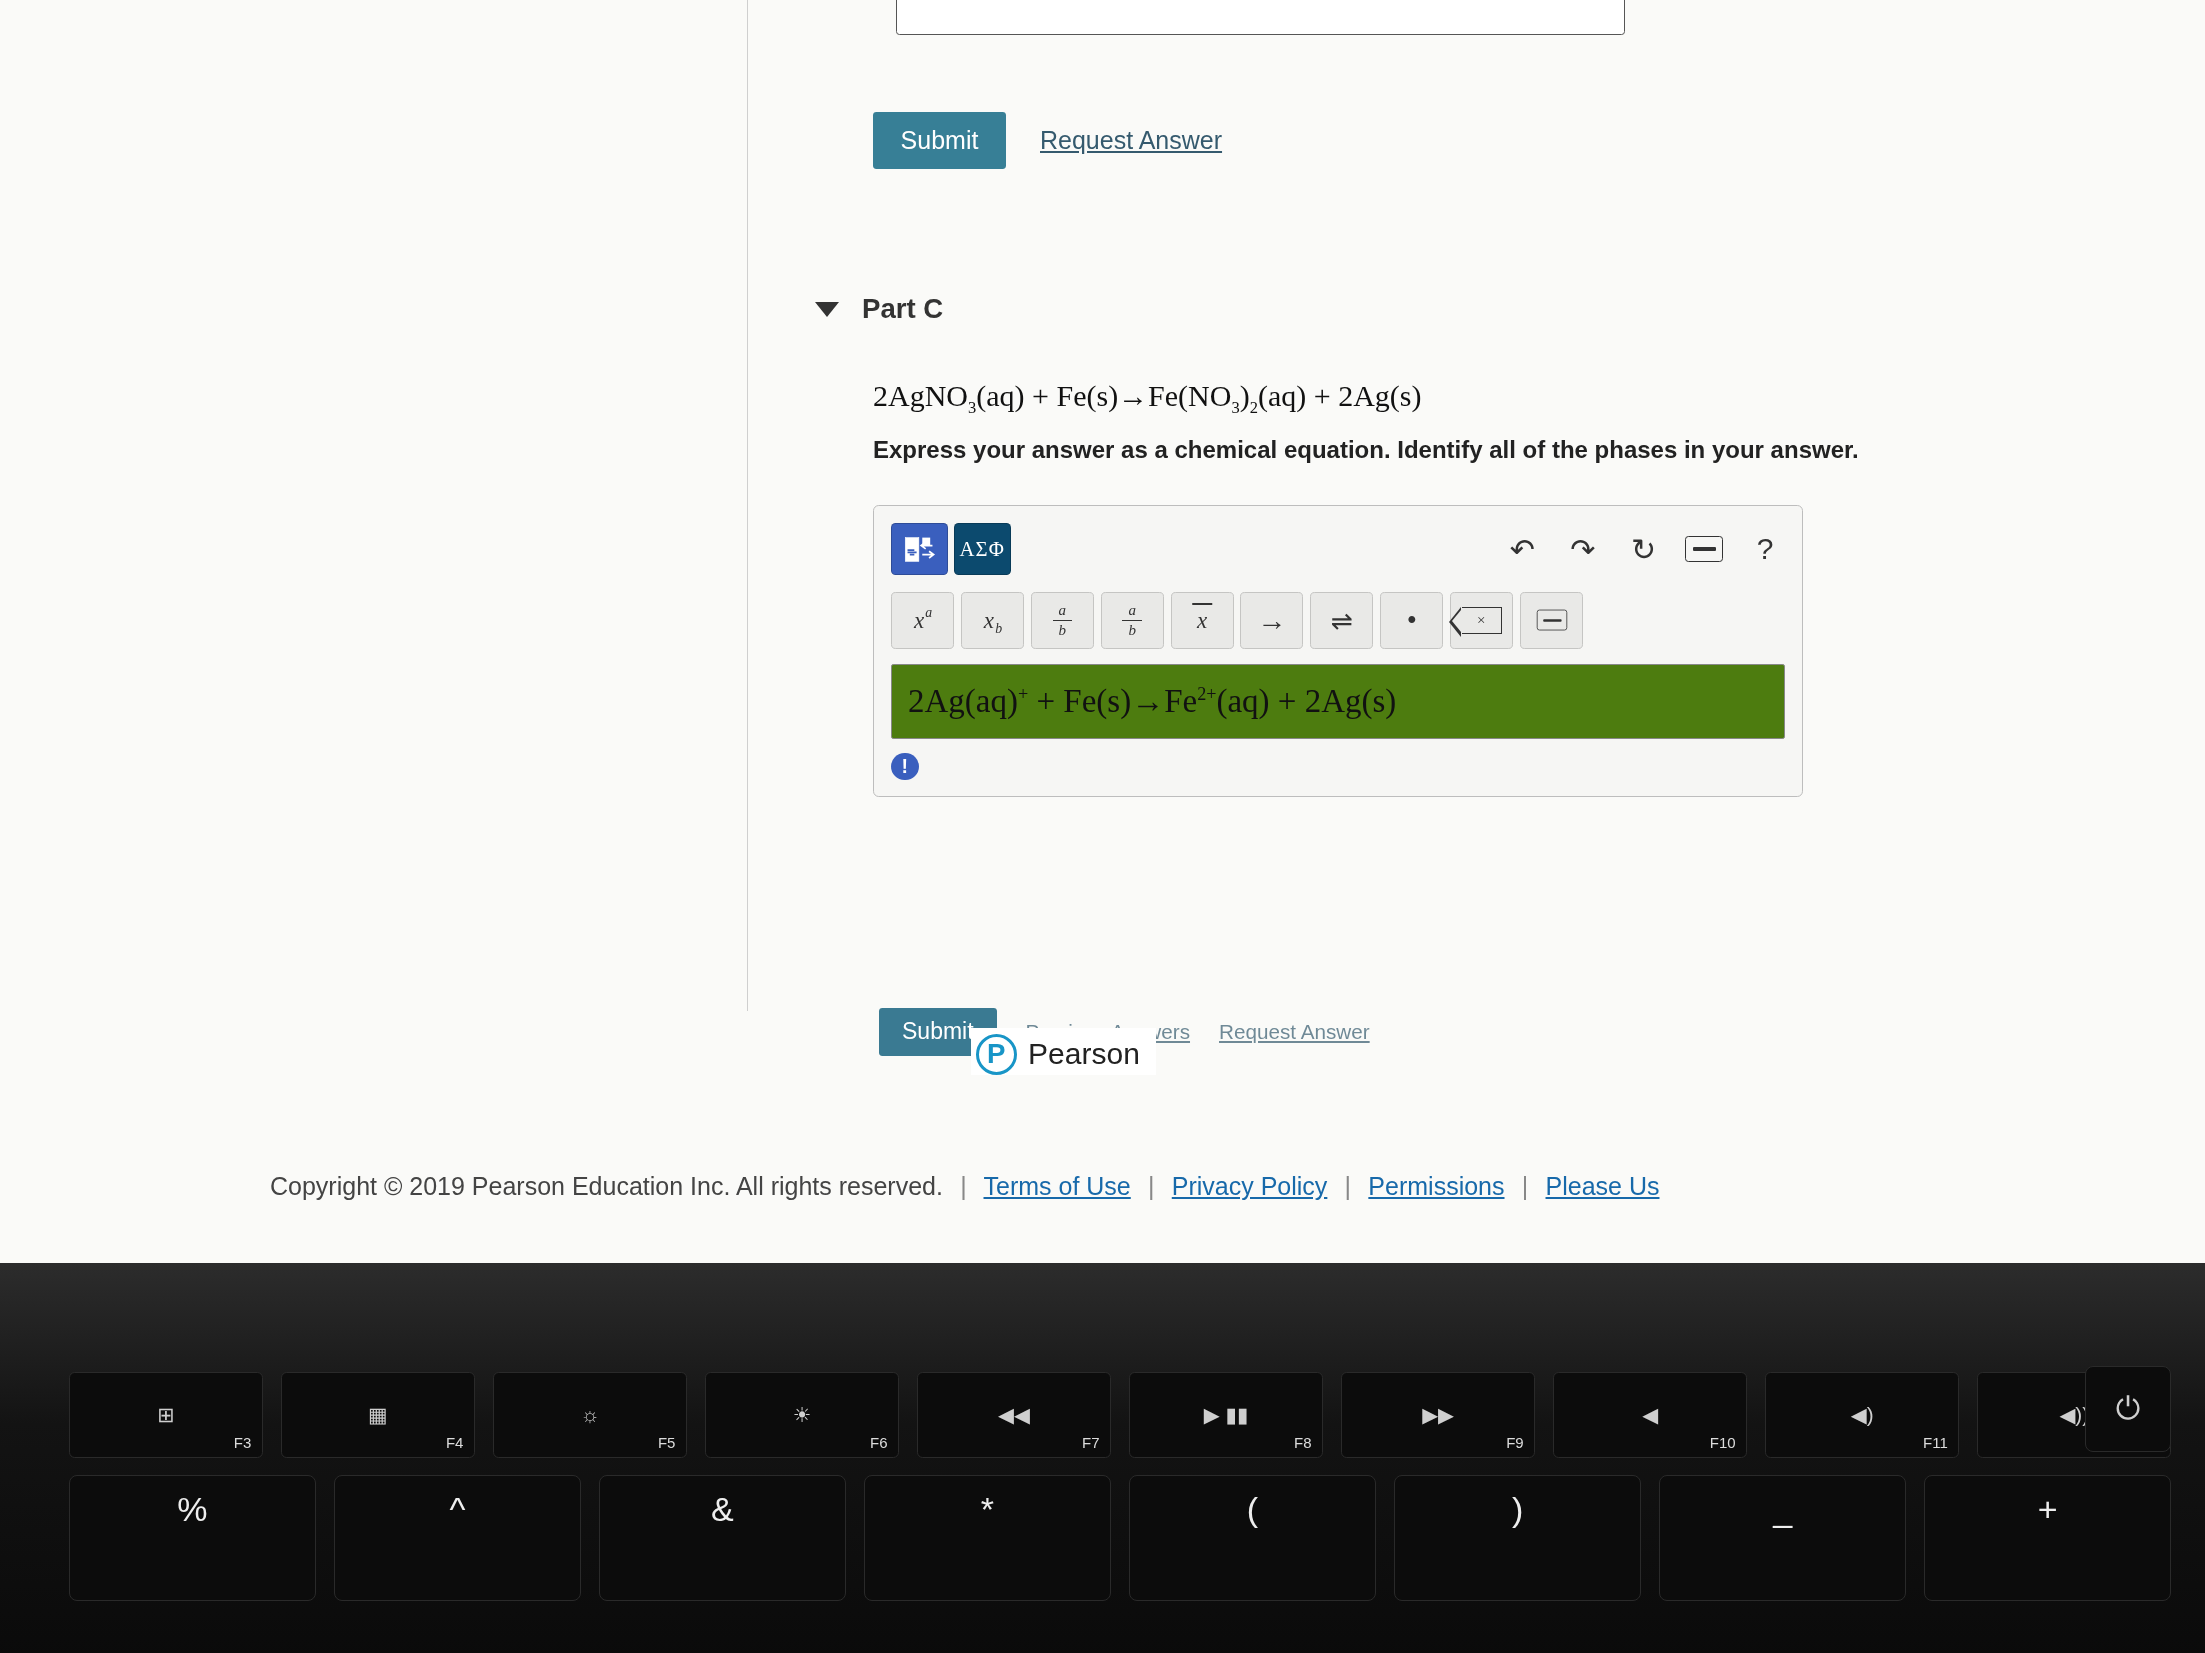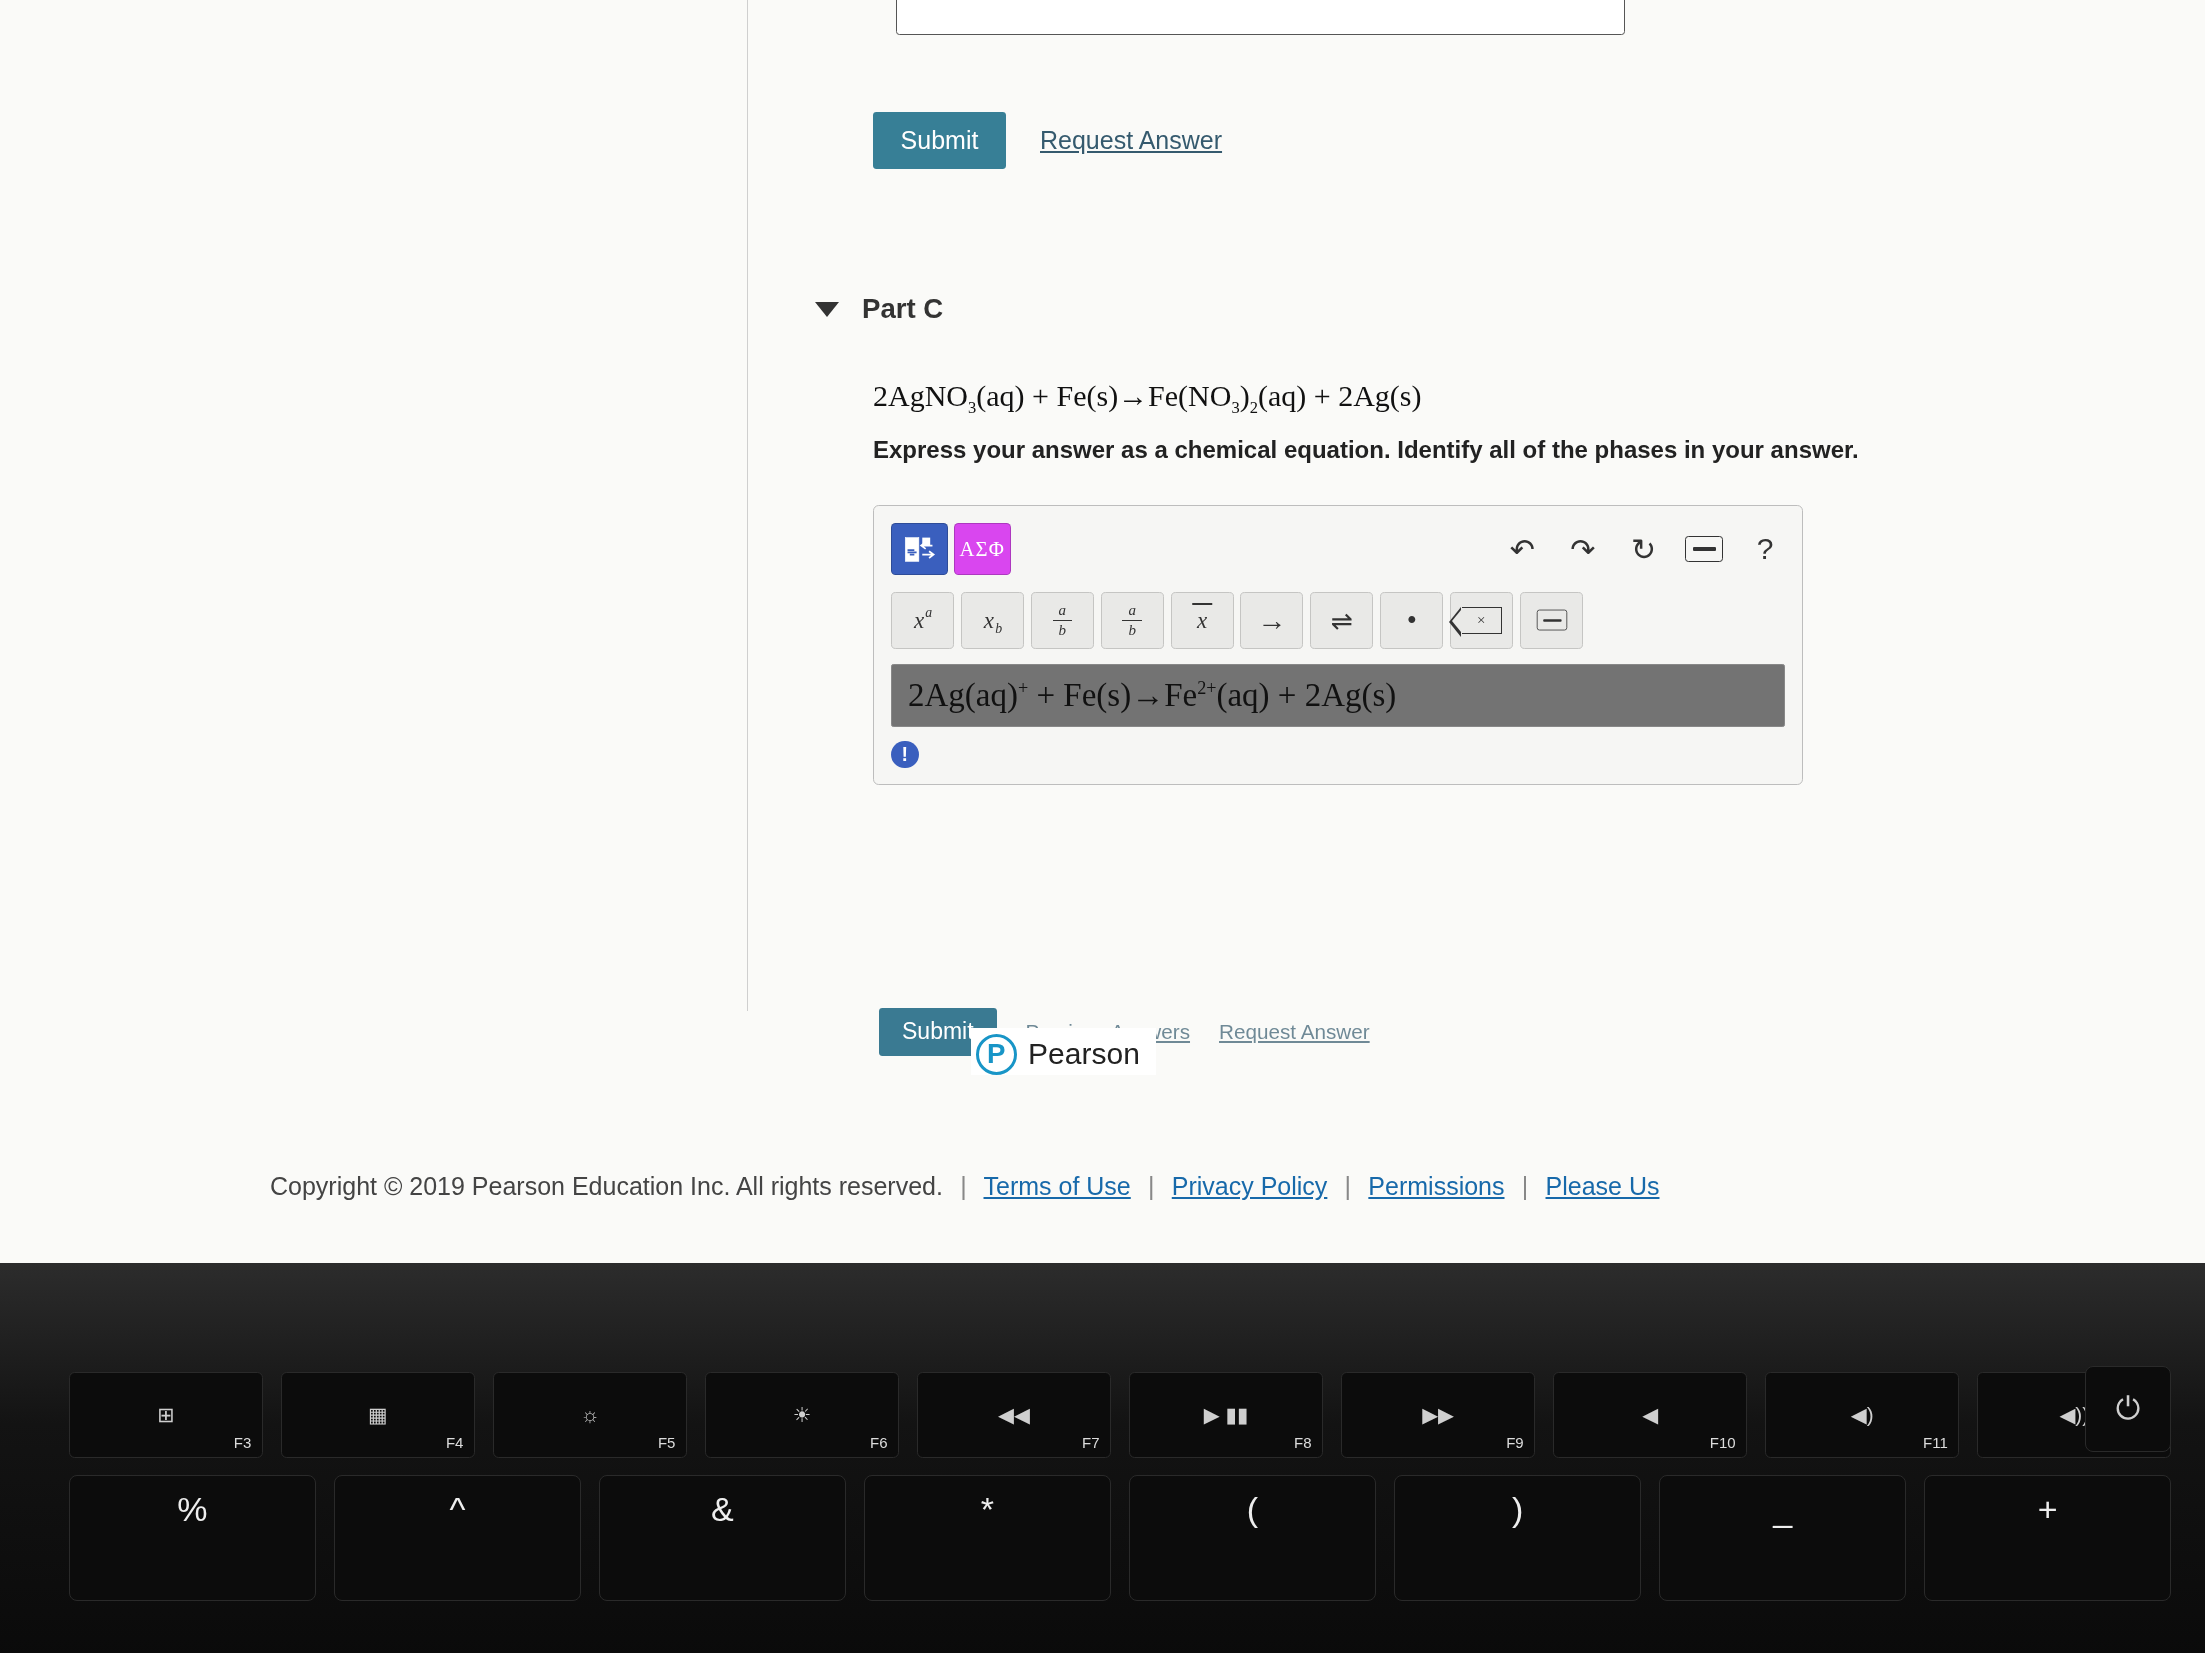--- a/index.html
+++ b/index.html
@@ -96,21 +96,21 @@
   }
   .tool-btn {
     width: 57px; height: 52px;
     border-radius: 4.6px;
     display: flex; align-items: center; justify-content: center;
     font-size: 20.7px;
     cursor: pointer;
     border: 0.6px solid rgba(0,0,0,0.2);
   }
   .tool-btn.blue { background: #3a5fbe; color: #fff; }
-  .tool-btn.dark { background: #d946ef; color: #fff; font-family: "Times New Roman", serif; letter-spacing: 1.1px; }
+  .tool-btn.dark { background: #0c4a6e; color: #fff; font-family: "Times New Roman", serif; letter-spacing: 1.1px; }
   .tool-right {
     margin-left: auto;
     display: flex; gap: 20.7px; align-items: center;
   }
   .icon-btn {
     width: 40px; height: 40px;
     display: flex; align-items: center; justify-content: center;
     font-size: 30px;
     color: #333;
     cursor: pointer;
@@ -133,24 +133,24 @@
     position: relative;
   }
   .sub-btn .sup-a { font-size: 13.8px; position: relative; top: -8px; left: 1.1px; font-style: italic; }
   .sub-btn .sub-b { font-size: 13.8px; position: relative; top: 8px; left: 1.1px; font-style: italic; }
   .frac { display: flex; flex-direction: column; align-items: center; font-size: 15px; line-height: 1; font-style: italic;}
   .frac .bar { width: 19.5px; height: 1.1px; background: #333; margin: 2.3px 0; }
   .xbar { position: relative; }
   .xbar::before { content: ""; position: absolute; top: 10.3px; left: 50%; transform: translateX(-50%); width: 19.5px; height: 1.7px; background: #333; }
   .answer-input {
     width: 100%;
-    background: #737373;
+    background: #4d7c0f;
     border: 1.1px solid #888;
     border-radius: 2.3px;
-    padding: 12px 16px;
+    padding: 18px 16px;
     font-family: "Times New Roman", serif;
     font-size: 33px;
     color: #111;
     white-space: nowrap;
   }
   .feedback {
     margin-top: 11.5px;
     display: flex; gap: 10.3px;
     align-items: flex-start;
   }

